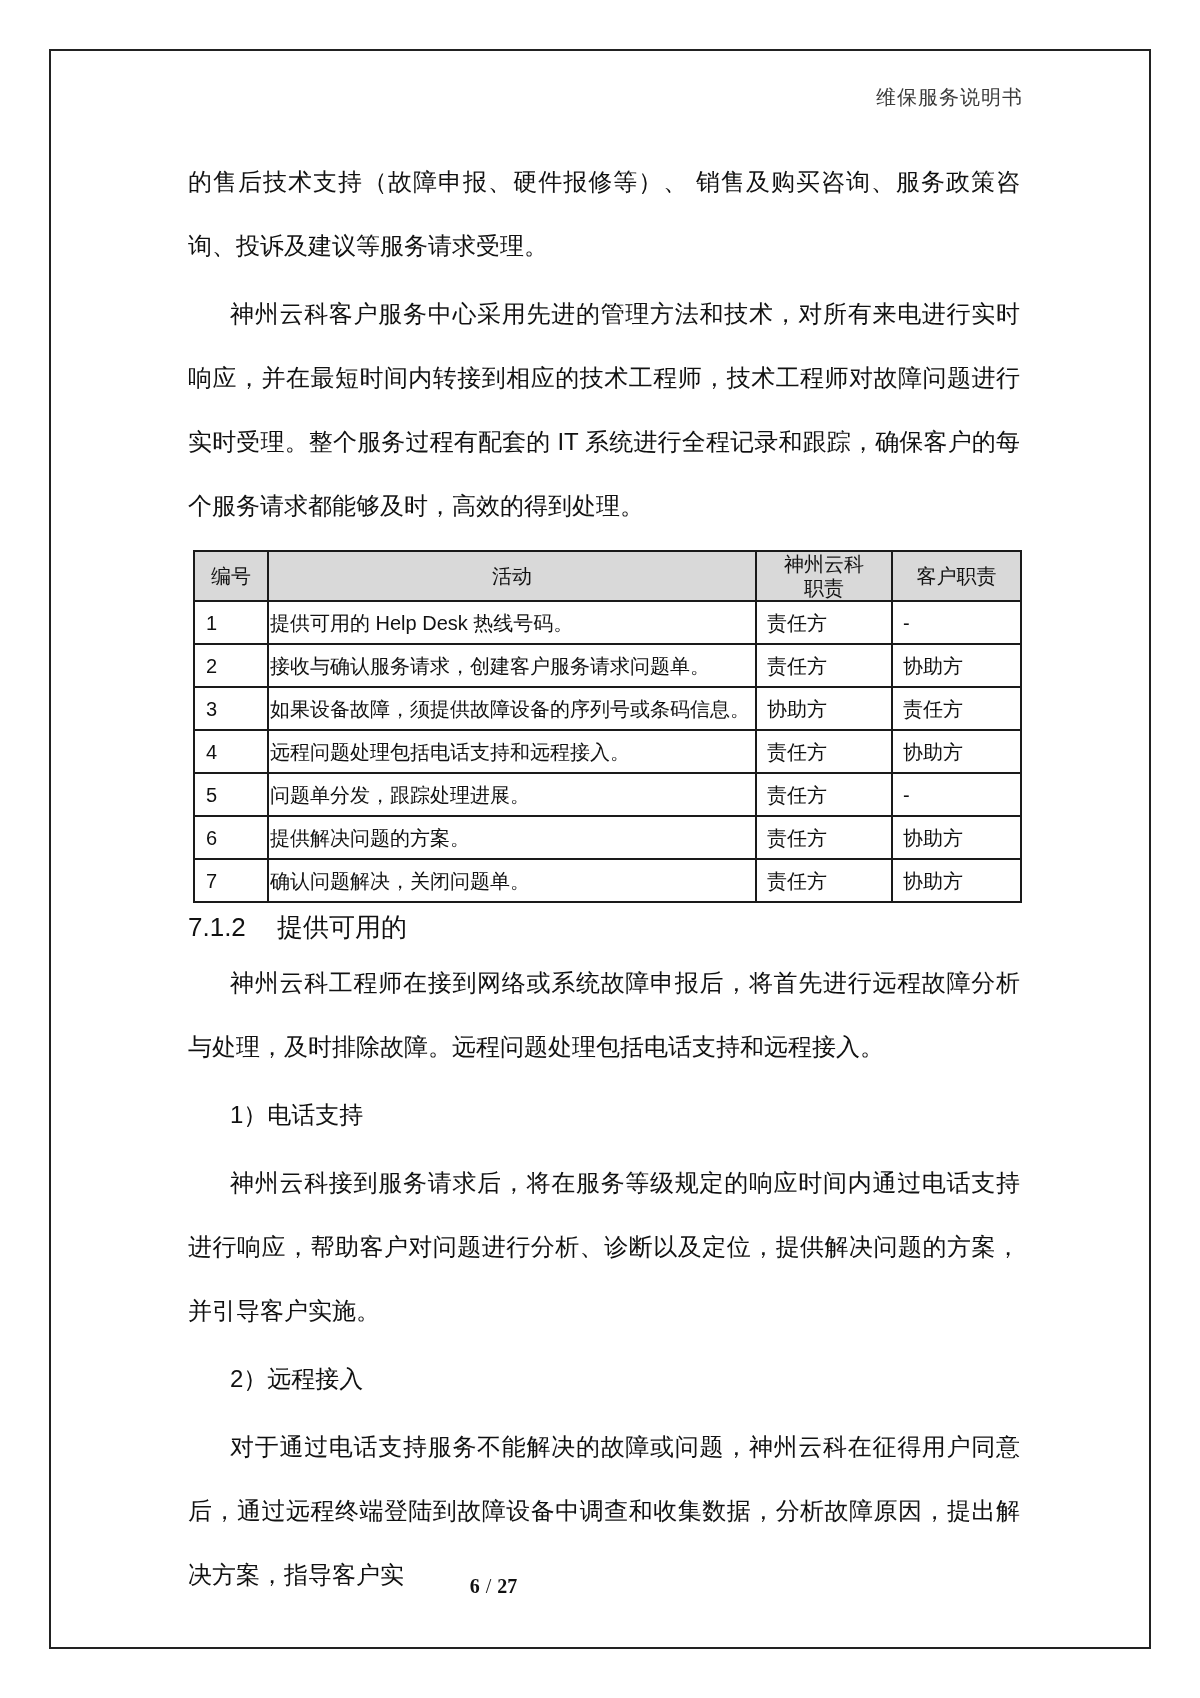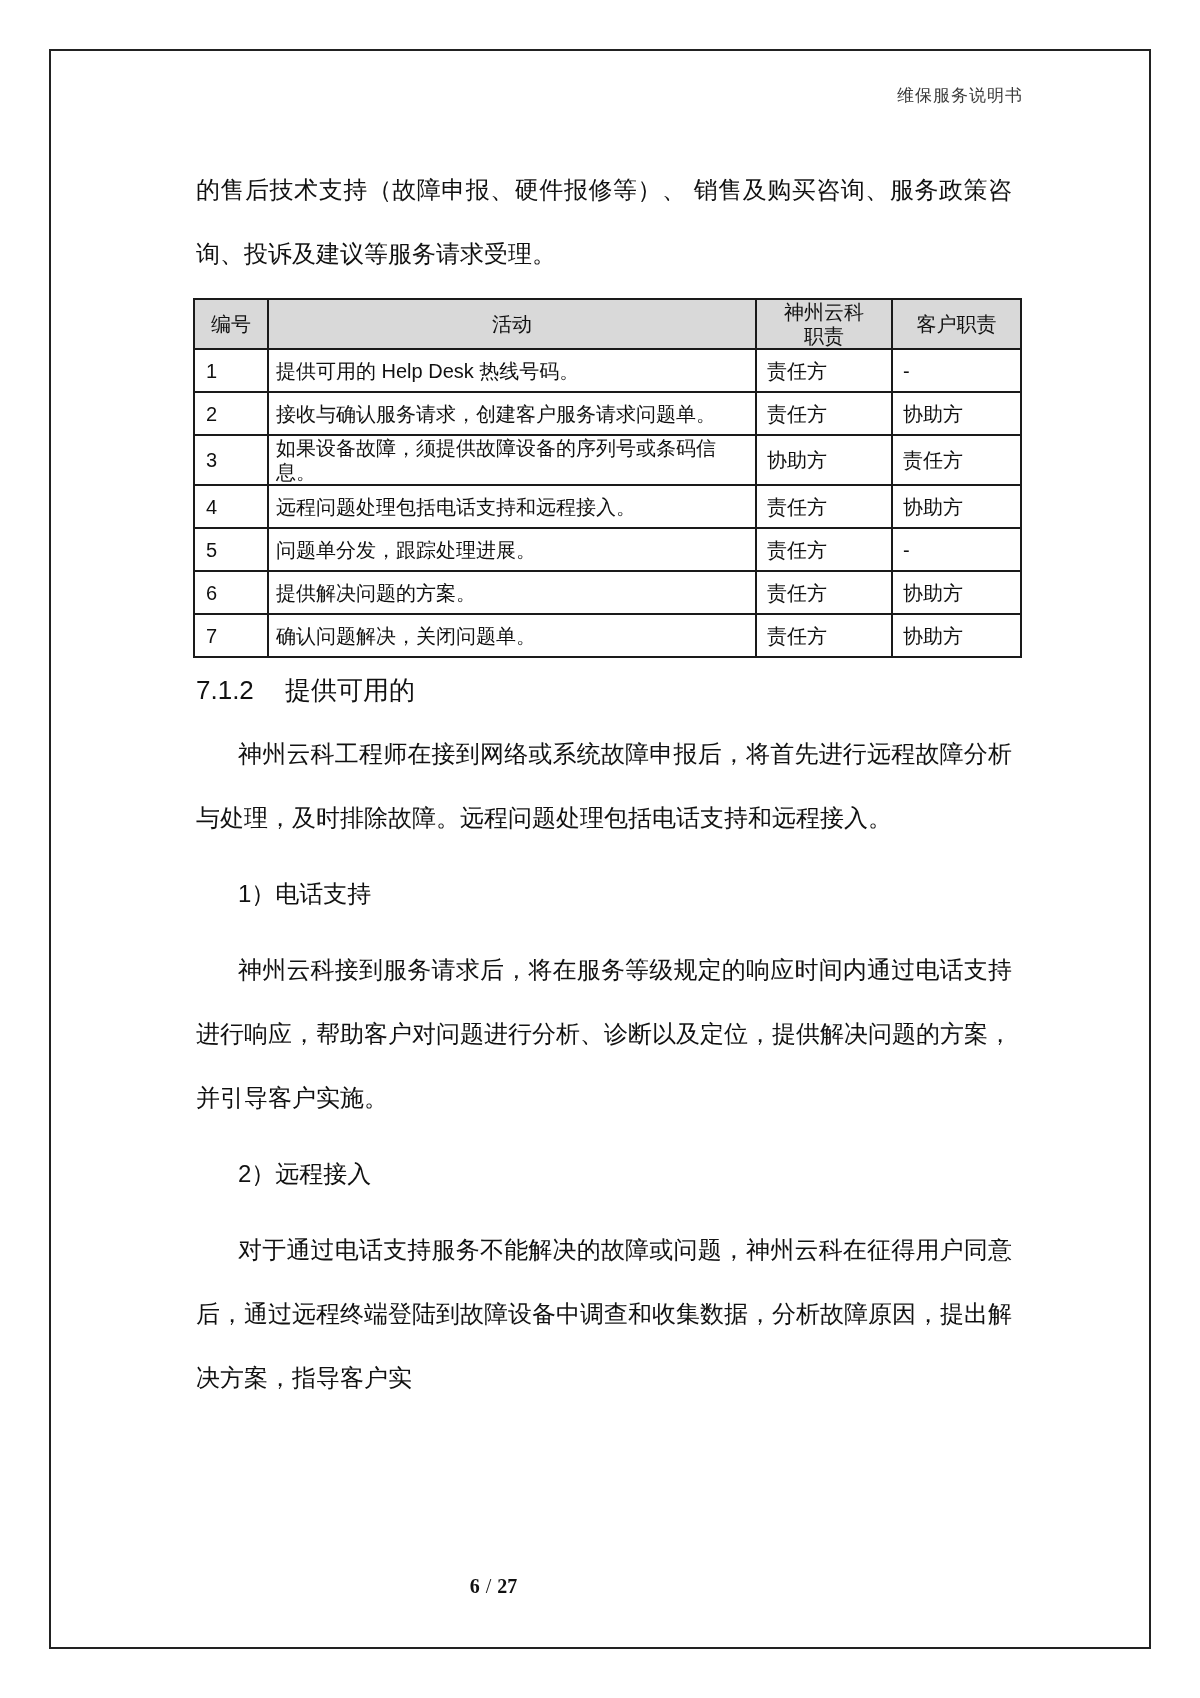--- a/index.html
+++ b/index.html
@@ -16,34 +16,34 @@
     position: absolute;
     left: 49px; top: 49px;
     width: 1102px; height: 1600px;
     border: 2px solid #222222;
   }
   .page-header {
     position: absolute;
     top: 84px;
     right: 177px;
     font-family: "Liberation Serif", "DejaVu Serif", serif;
-    font-size: 17px;
+    font-size: 20px;
     letter-spacing: 1px;
     color: #3a3a3a;
   }
   .content {
     position: absolute;
     left: 184px;
     top: 146px;
     width: 840px;
     font-size: 24px;
     line-height: 64px;
     text-align: justify;
   }
-  .content p { margin: 12px; }
+  .content p { margin: 4px; }
   .indent { text-indent: 42px; }
   .table-caption { margin-top: 5px; text-indent: 42px; text-align: left; }
 
   table.resp-table {
     border-collapse: collapse;
     margin: 12px 0 0 9px;
     width: 827px;
     table-layout: fixed;
     font-size: 20px;
     line-height: 24px;
@@ -59,21 +59,21 @@
     height: 48px;
     text-align: center;
     white-space: pre-line;
   }
   .resp-table td { height: 43px; background: #ffffff; }
   .col-no  { width: 74px; }
   .col-act { width: 488px; }
   .col-sz  { width: 136px; }
   .col-cu  { width: 129px; }
   .cell-no  { padding-left: 11px; }
-  .cell-act { padding-left: 7px; }
+  .cell-act { padding-left: 1px; }
   .cell-resp { padding-left: 10px; }
 
   .section-heading {
     margin-top: 22px;
     font-size: 26px;
     line-height: 40px;
     text-align: left;
   }
   .section-heading .sec-num { display: inline-block; }
   .section-heading .sec-title { display: inline-block; margin-left: 24px; }
@@ -95,20 +95,21 @@
 </style>
 </head>
 <body>
 
 <div class="page-border"></div>
 
 <div class="page-header">维保服务说明书</div>
 
 <div class="content">
   <p>的售后技术支持（故障申报、硬件报修等）、 销售及购买咨询、服务政策咨询、投诉及建议等服务请求受理。</p>
+  <p class="indent">神州云科客户服务中心采用先进的管理方法和技术，对所有来电进行实时响应，并在最短时间内转接到相应的技术工程师，技术工程师对故障问题进行实时受理。整个服务过程有配套的 IT 系统进行全程记录和跟踪，确保客户的每个服务请求都能够及时，高效的得到处理。</p>
 
   <table class="resp-table">
     <colgroup>
       <col class="col-no">
         <col class="col-act">
         <col class="col-sz">
         <col class="col-cu">
     </colgroup>
     <thead>
       <tr>

